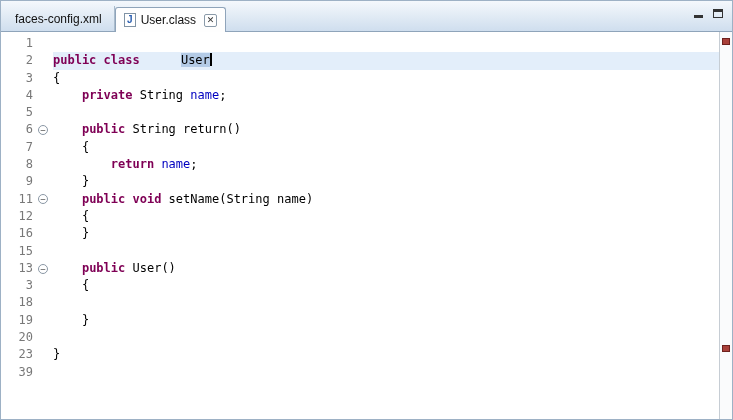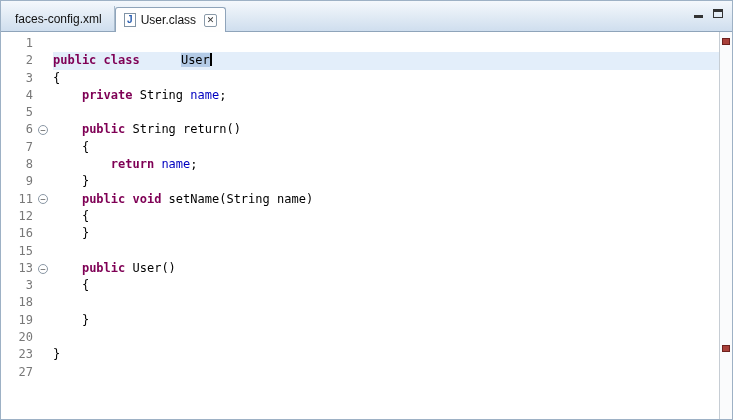--- a/index.html
+++ b/index.html
@@ -92,21 +92,21 @@
         <div class="line"><span class="ln">11</span><span class="fold"><span class="fold-circle">−</span></span><span class="txt"><span class="p">    </span><span class="k">public void</span><span class="p"> setName(String name)</span></span></div>
         <div class="line"><span class="ln">12</span><span class="fold"></span><span class="txt"><span class="p">    {</span></span></div>
         <div class="line"><span class="ln">16</span><span class="fold"></span><span class="txt"><span class="p">    }</span></span></div>
         <div class="line"><span class="ln">15</span><span class="fold"></span><span class="txt"></span></div>
         <div class="line"><span class="ln">13</span><span class="fold"><span class="fold-circle">−</span></span><span class="txt"><span class="p">    </span><span class="k">public</span><span class="p"> User()</span></span></div>
         <div class="line"><span class="ln">3</span><span class="fold"></span><span class="txt"><span class="p">    {</span></span></div>
         <div class="line"><span class="ln">18</span><span class="fold"></span><span class="txt"></span></div>
         <div class="line"><span class="ln">19</span><span class="fold"></span><span class="txt"><span class="p">    }</span></span></div>
         <div class="line"><span class="ln">20</span><span class="fold"></span><span class="txt"></span></div>
         <div class="line"><span class="ln">23</span><span class="fold"></span><span class="txt"><span class="p">}</span></span></div>
-        <div class="line"><span class="ln">27</span><span class="fold"></span><span class="txt"></span></div>
+        <div class="line"><span class="ln">39</span><span class="fold"></span><span class="txt"></span></div>
       </div>
     <div class="ruler" id="ruler">
         <span class="mark" style="top: 1.6%;"></span>
         <span class="mark" style="top: 81%;"></span>
       </div>
   </div>
 
 </div>
 
 </body></html>

